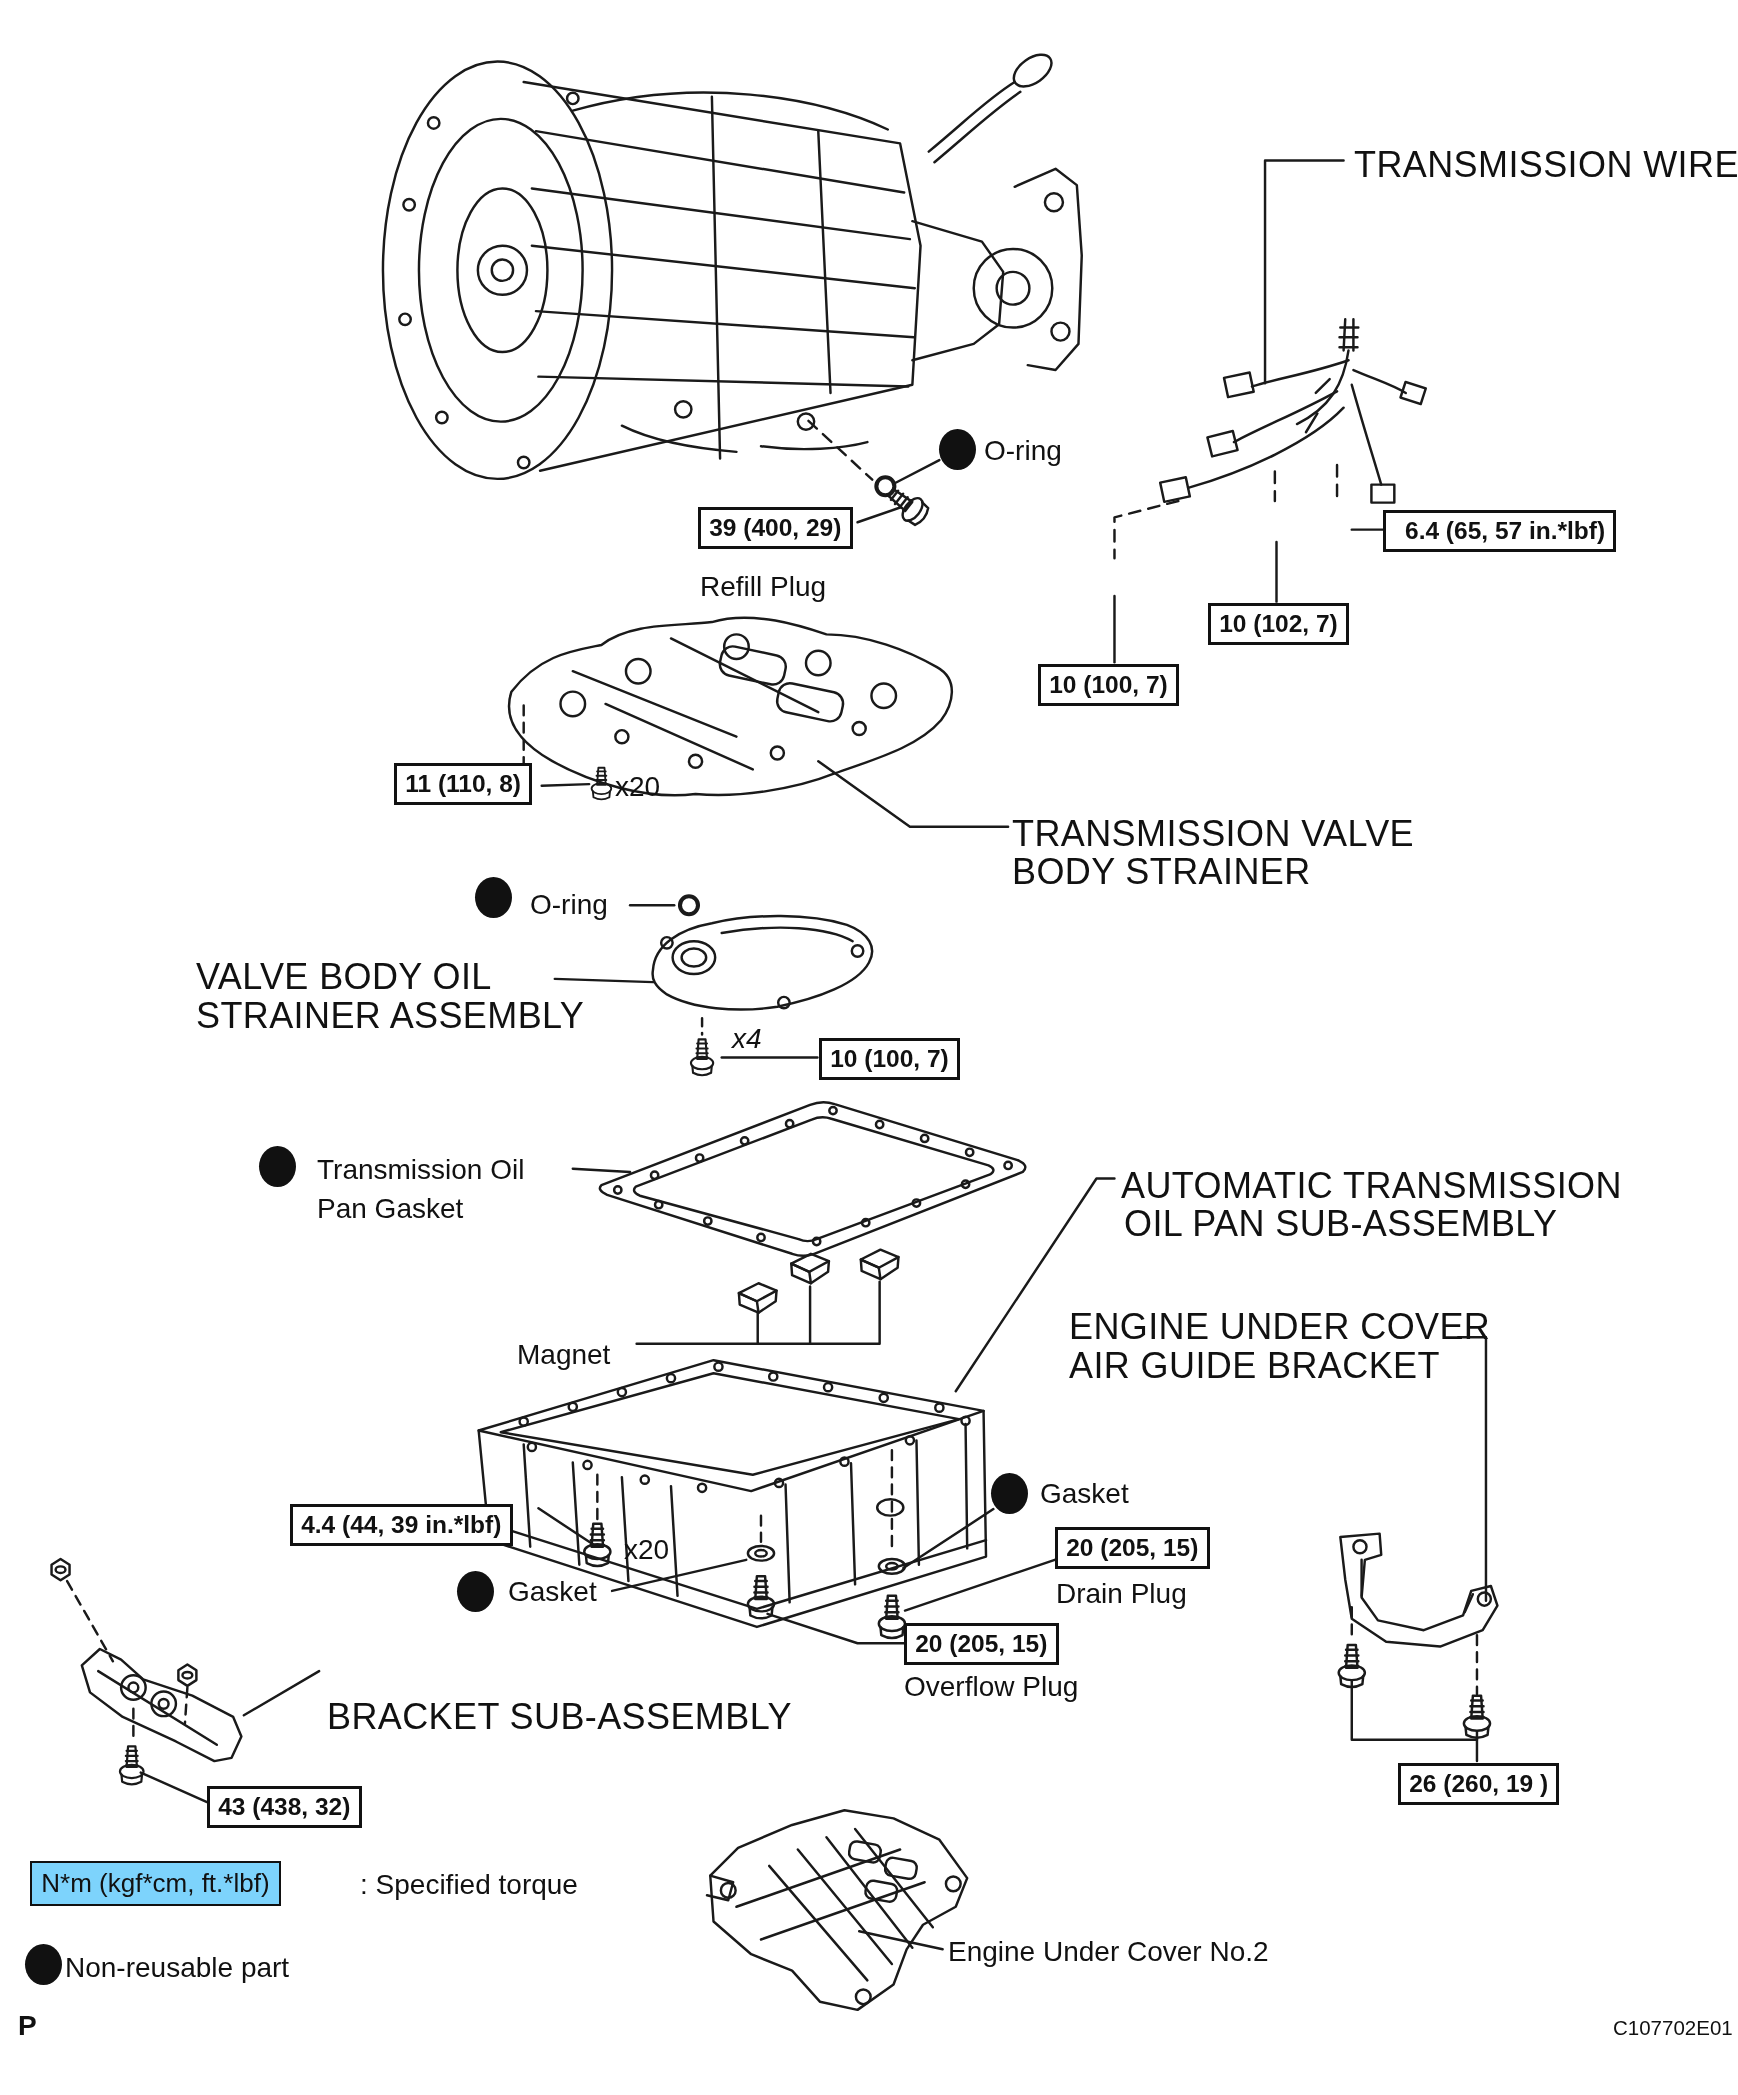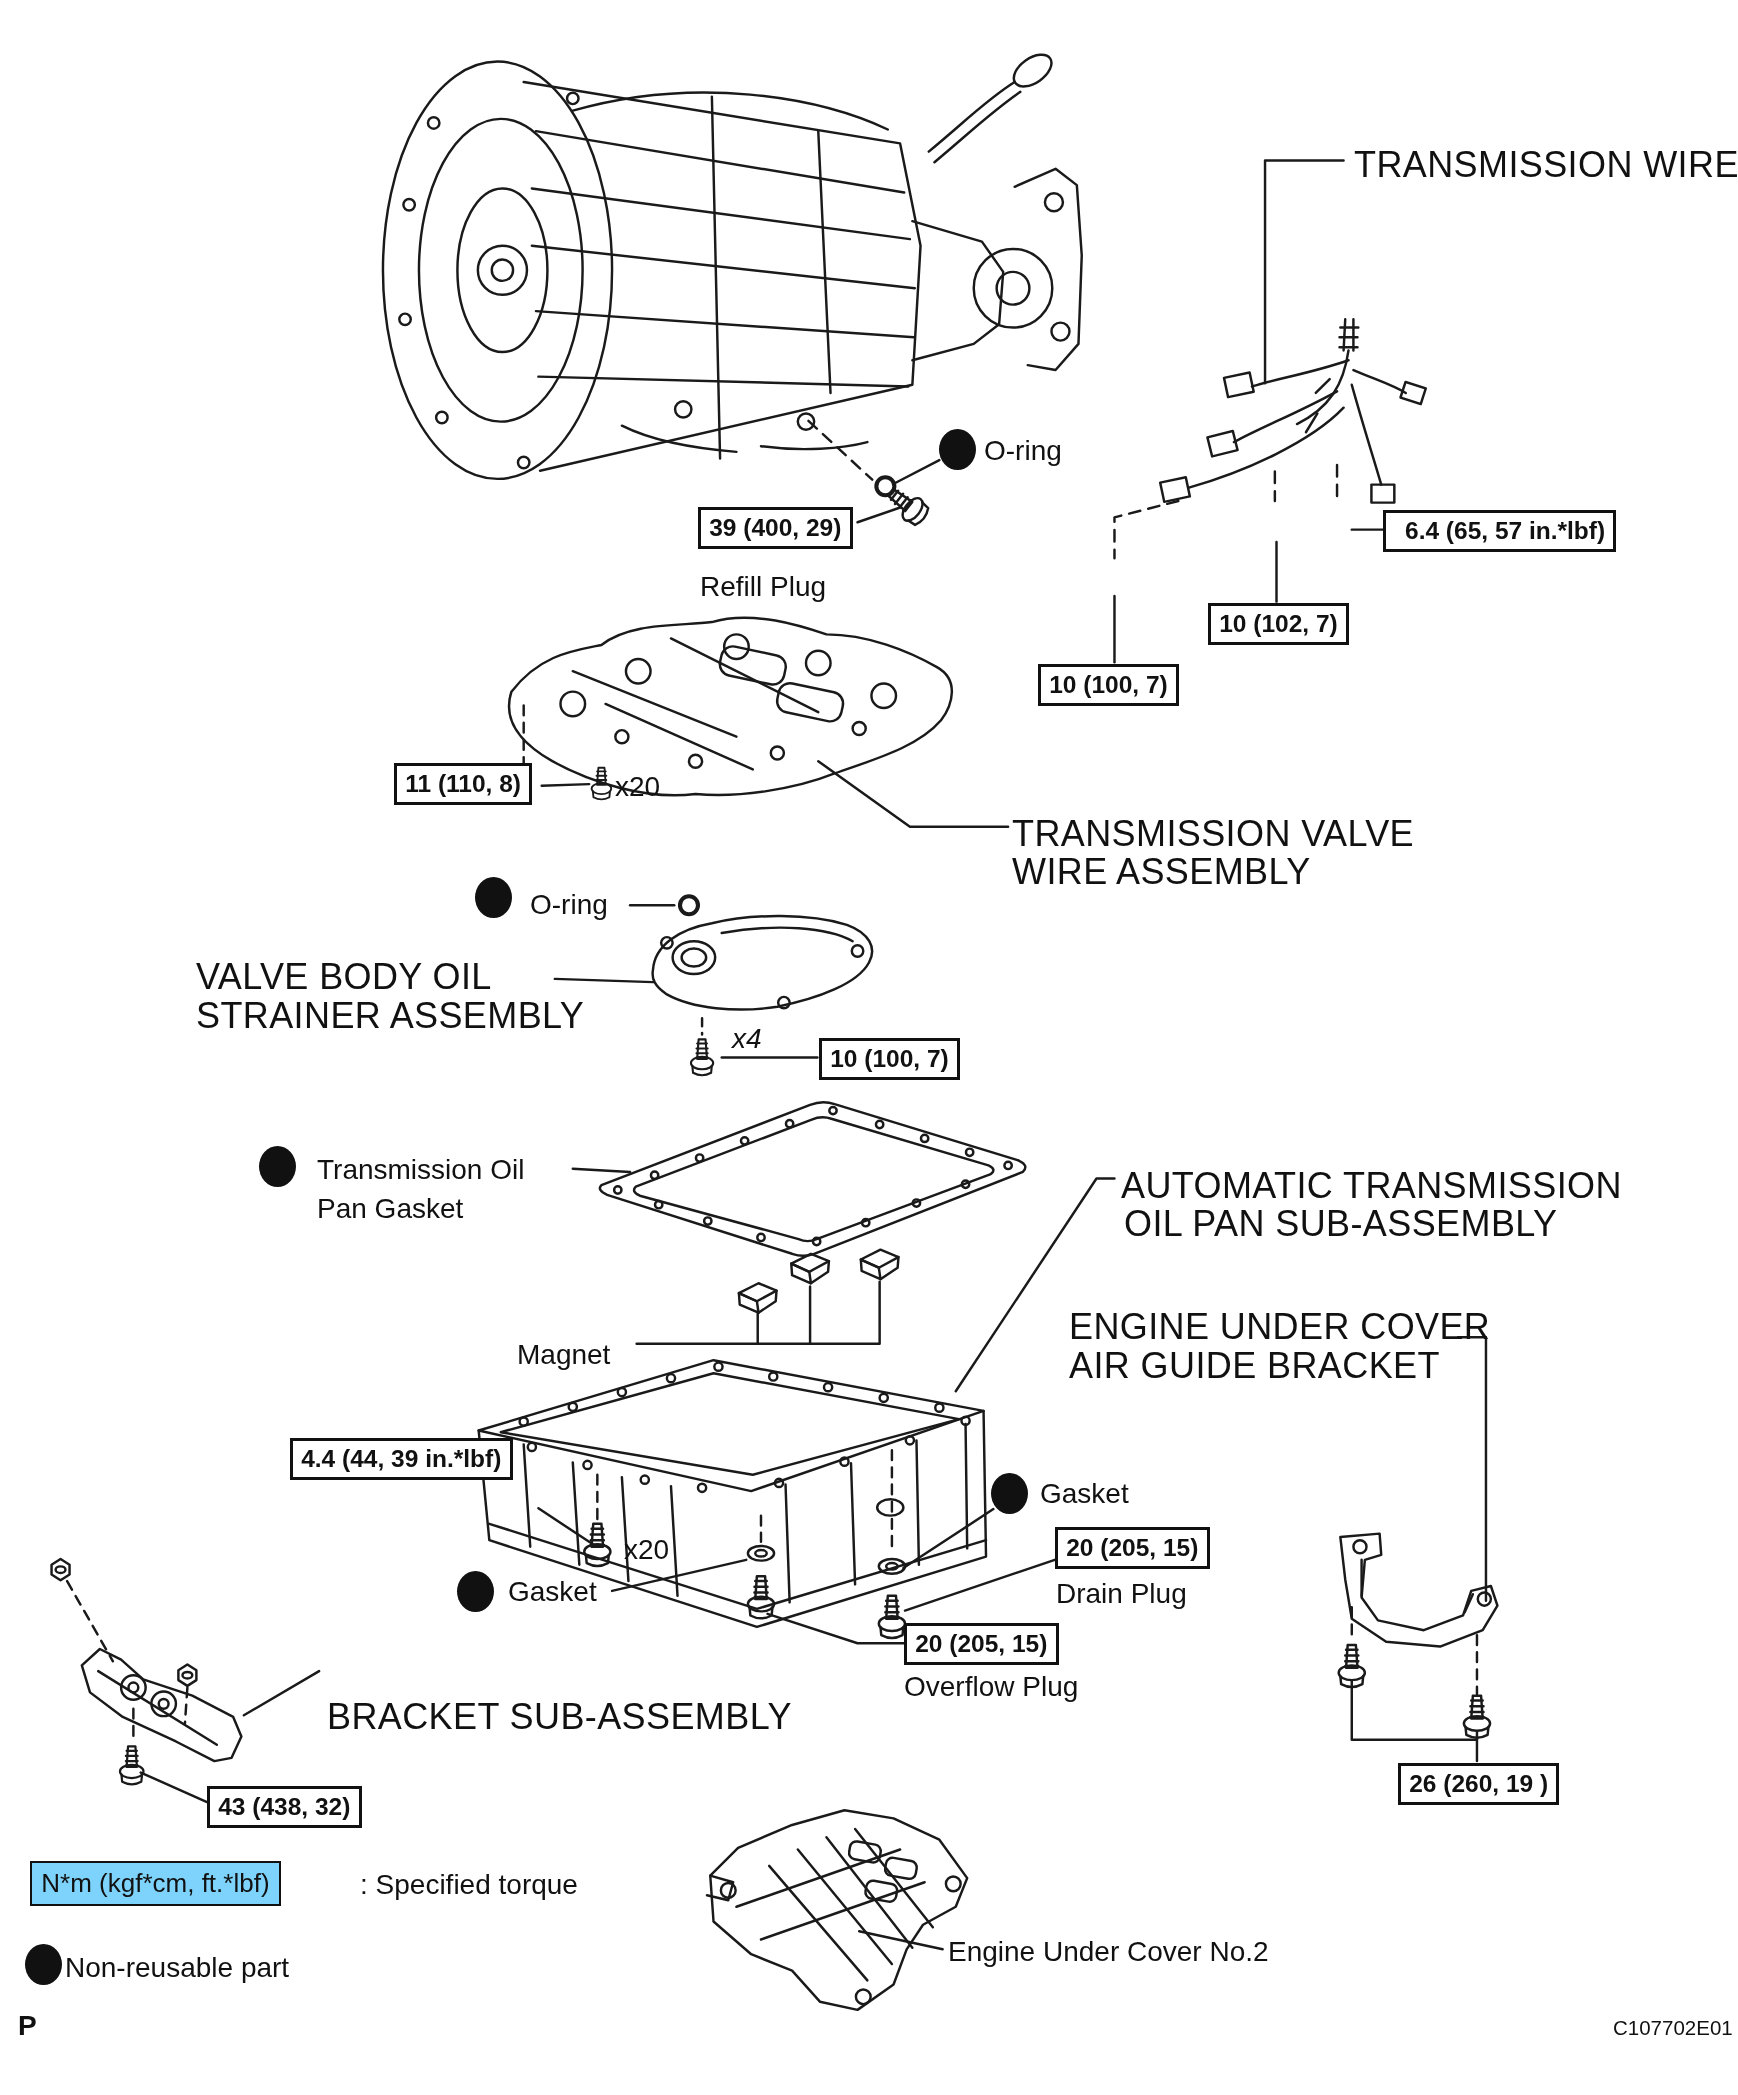--- a/index.html
+++ b/index.html
@@ -278,21 +278,21 @@
   <div class="lbl" style="left:700px;top:571px;">Refill Plug</div>
 
   <div class="tbox" style="left:1383px;top:510px;padding-left:19px;">6.4 (65, 57 in.*lbf)</div>
   <div class="tbox" style="left:1208px;top:603px;">10 (102, 7)</div>
   <div class="tbox" style="left:1038px;top:664px;">10 (100, 7)</div>
 
   <div class="tbox" style="left:394px;top:763px;">11 (110, 8)</div>
   <div class="lbl" style="left:615px;top:771px;">x20</div>
 
   <div class="lbl caps" style="left:1012px;top:813px;">TRANSMISSION VALVE</div>
-  <div class="lbl caps" style="left:1012px;top:851px;">WIRE ASSEMBLY</div>
+  <div class="lbl caps" style="left:1012px;top:851px;">BODY STRAINER</div>
 
   <div class="dot" style="left:475px;top:877px;"></div>
   <div class="lbl" style="left:530px;top:889px;">O-ring</div>
 
   <div class="lbl caps" style="left:196px;top:956px;">VALVE BODY OIL</div>
   <div class="lbl caps" style="left:196px;top:995px;">STRAINER ASSEMBLY</div>
 
   <div class="lbl" style="left:732px;top:1023px;font-style:italic;">x4</div>
   <div class="tbox" style="left:819px;top:1038px;">10 (100, 7)</div>
 
@@ -301,21 +301,21 @@
   <div class="lbl" style="left:317px;top:1193px;">Pan Gasket</div>
 
   <div class="lbl caps" style="left:1121px;top:1165px;">AUTOMATIC TRANSMISSION</div>
   <div class="lbl caps" style="left:1124px;top:1203px;">OIL PAN SUB-ASSEMBLY</div>
 
   <div class="lbl caps" style="left:1069px;top:1306px;">ENGINE UNDER COVER</div>
   <div class="lbl caps" style="left:1069px;top:1345px;">AIR GUIDE BRACKET</div>
 
   <div class="lbl" style="left:517px;top:1339px;">Magnet</div>
 
-  <div class="tbox" style="left:290px;top:1438px;">4.4 (44, 39 in.*lbf)</div>
+  <div class="tbox" style="left:290px;top:1504px;">4.4 (44, 39 in.*lbf)</div>
   <div class="lbl" style="left:624px;top:1534px;">x20</div>
 
   <div class="dot" style="left:457px;top:1571px;"></div>
   <div class="lbl" style="left:508px;top:1576px;">Gasket</div>
 
   <div class="dot" style="left:991px;top:1473px;"></div>
   <div class="lbl" style="left:1040px;top:1478px;">Gasket</div>
 
   <div class="tbox" style="left:1055px;top:1527px;">20 (205, 15)</div>
   <div class="lbl" style="left:1056px;top:1578px;">Drain Plug</div>

